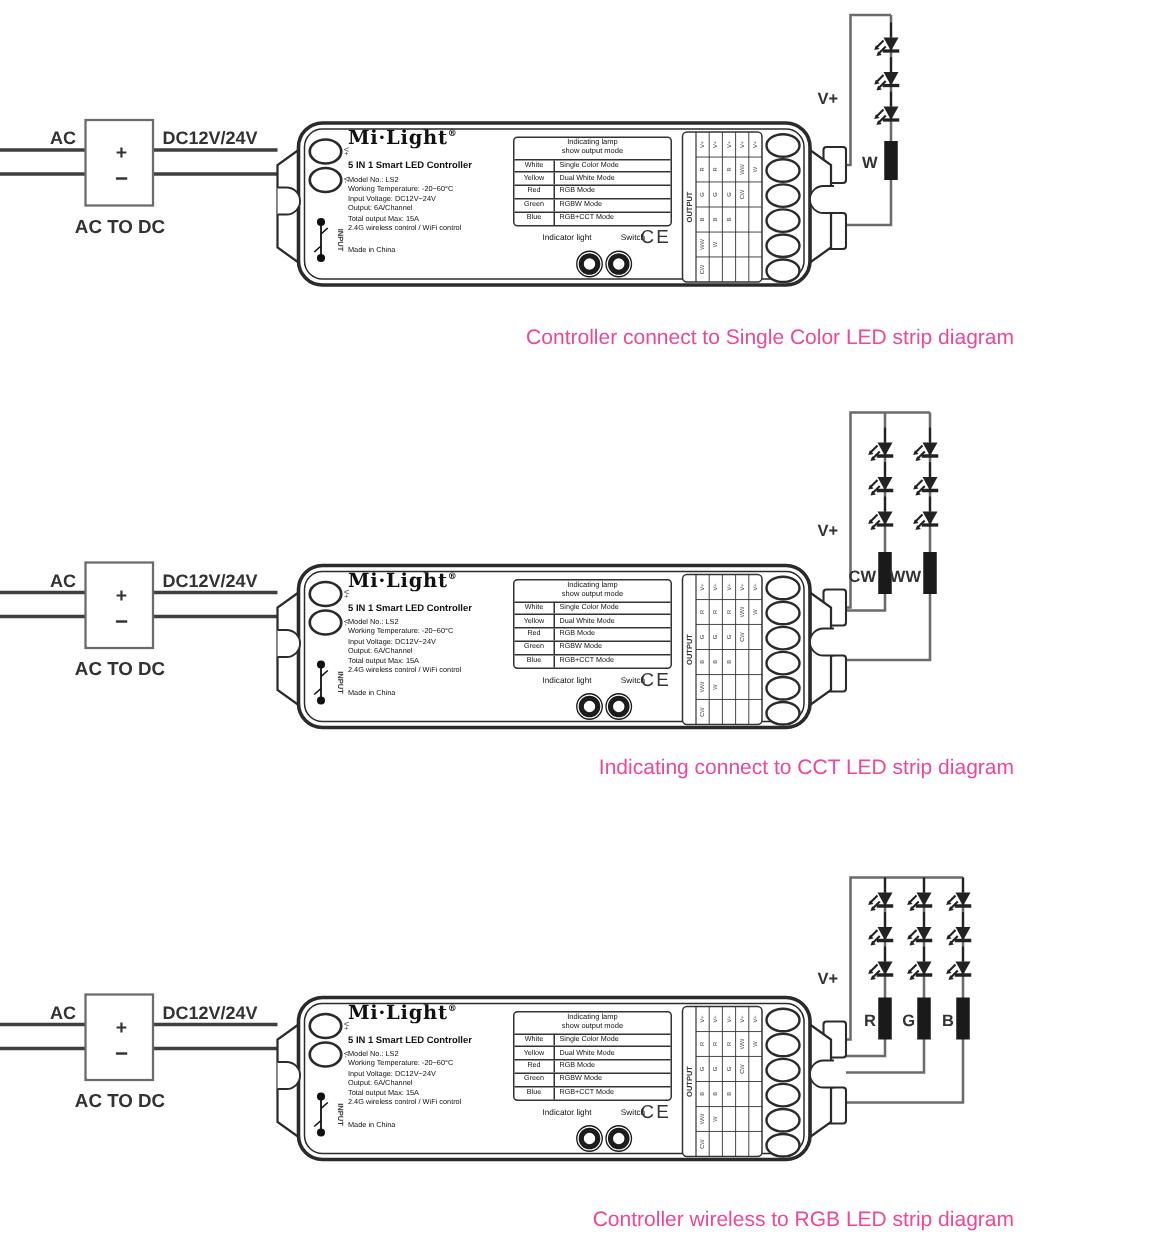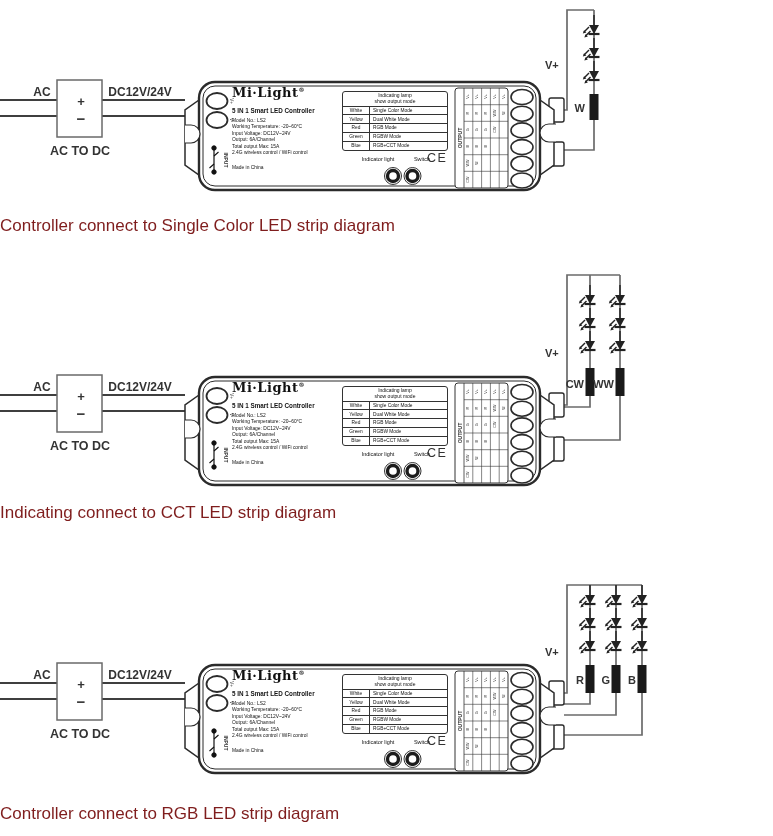--- a/index.html
+++ b/index.html
@@ -1,21 +1,21 @@
 <!DOCTYPE html>
 <html><head>
 <meta charset="utf-8">
 <style>
   html,body{margin:0;padding:0;background:#fff;}
   .page{position:relative;width:773px;height:836px;background:#fff;overflow:hidden;
         font-family:"Liberation Sans",sans-serif;color:#333;}
   .section{position:absolute;left:0;width:773px;}
   #s1{top:0;height:250px;} #s2{top:250px;height:285px;} #s3{top:535px;height:301px;}
   .wiring{position:absolute;left:0;top:0;}
-  .caption{position:absolute;left:0;width:676px;text-align:left;font-size:17px;color:#7f1d1d;}
+  .caption{position:absolute;left:0;width:676px;text-align:right;font-size:14px;color:#ec4899;}
   #s1 .caption{top:216px;} #s2 .caption{top:253px;} #s3 .caption{top:269px;}
   .controller-slot{position:absolute;left:183px;width:382px;height:118px;}
   #s1 .controller-slot{top:78px;} #s2 .controller-slot{top:123px;} #s3 .controller-slot{top:126px;}
   .controller{position:absolute;inset:0;}
   .ctrl-svg{position:absolute;left:0;top:0;}
   .brand{position:absolute;left:49px;top:7px;font-family:"DejaVu Serif",serif;
          font-weight:bold;font-size:13px;letter-spacing:.5px;color:#111;}
   .brand sup{font-size:6px;}
   .product{position:absolute;left:49px;top:29px;font-size:6.3px;font-weight:bold;color:#111;}
   .specs{position:absolute;left:49px;top:40px;font-size:4.9px;line-height:1.32;color:#111;}
@@ -599,16 +599,16 @@
             </div>
       <div class="ind-row">
               <div class="c1">Blue</div>
               <div class="c2">RGB+CCT Mode</div>
             </div>
     </div>
     <div class="lbl-ind">Indicator light</div>
     <div class="lbl-sw">Switch</div>
   </div>
 </div>
-    <div class="caption">Controller connect to RGB LED strip diagram</div>
+    <div class="caption">Controller wireless to RGB LED strip diagram</div>
   </div>
 
 </div>
 
 </body></html>

